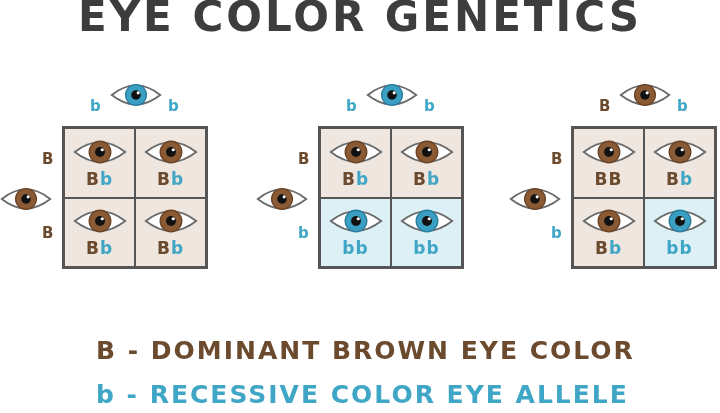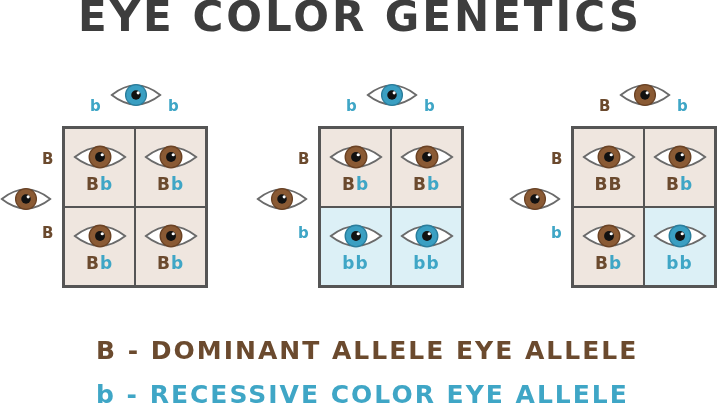--- a/index.html
+++ b/index.html
@@ -1,21 +1,21 @@
 <!DOCTYPE html>
 <html><head>
 <meta charset="utf-8">
 <style>
   html,body{margin:0;padding:0;background:#ffffff;}
   body{width:720px;height:413px;position:relative;overflow:hidden;font-family:"DejaVu Sans",sans-serif;}
   .title{position:absolute;left:0;top:-8px;width:720px;text-align:center;font-size:42px;font-weight:bold;color:#3d3d3d;letter-spacing:3px;}
   .parent-top{position:absolute;top:80px;}
   .parent-left{position:absolute;}
   .allele{position:absolute;font-weight:bold;font-size:15px;}
-  .grid{position:absolute;top:126px;width:146px;height:162px;border:2px solid #555;box-sizing:border-box;display:grid;grid-template-columns:1fr 1fr;grid-template-rows:1fr 1fr;}
+  .grid{position:absolute;top:126px;width:146px;height:143px;border:2px solid #555;box-sizing:border-box;display:grid;grid-template-columns:1fr 1fr;grid-template-rows:1fr 1fr;}
   .cell{border:1px solid #555;box-sizing:border-box;position:relative;display:flex;flex-direction:column;align-items:center;justify-content:center;}
   .cell.brown{background:#efe6df;}
   .cell.blue{background:#dcf0f6;}
   .geno{font-weight:bold;font-size:17px;margin-top:-2px;letter-spacing:1px;}
   .B{color:#6b4a2e;}
   .b{color:#3fa6c6;}
   .legend{position:absolute;left:96px;font-weight:bold;font-size:25px;letter-spacing:2px;}
 </style>
 </head>
 <body>
@@ -180,14 +180,14 @@
     <path d="M2 16 Q30 -6 58 16 Q30 38 2 16 Z" fill="#fff" stroke="#6a6a6a" stroke-width="2"></path>
     <circle cx="30" cy="16" r="12" fill="#3a9fc2" stroke="#2a7d9c" stroke-width="1.5"></circle>
     <circle cx="30" cy="16" r="5.5" fill="#111"></circle>
     <circle cx="32.5" cy="13.5" r="1.8" fill="#fff"></circle>
   </svg></span>
       <div class="geno"><span class="b">b</span><span class="b">b</span></div>
       </div>
     </div>
   </div>
 
-<div class="legend B" style="top:336px;">B - DOMINANT ALLELE EYE ALLELE</div>
+<div class="legend B" style="top:336px;">B - DOMINANT BROWN EYE COLOR</div>
 <div class="legend b" style="top:380px;">b - RECESSIVE COLOR EYE ALLELE</div>
 
 </body></html>

